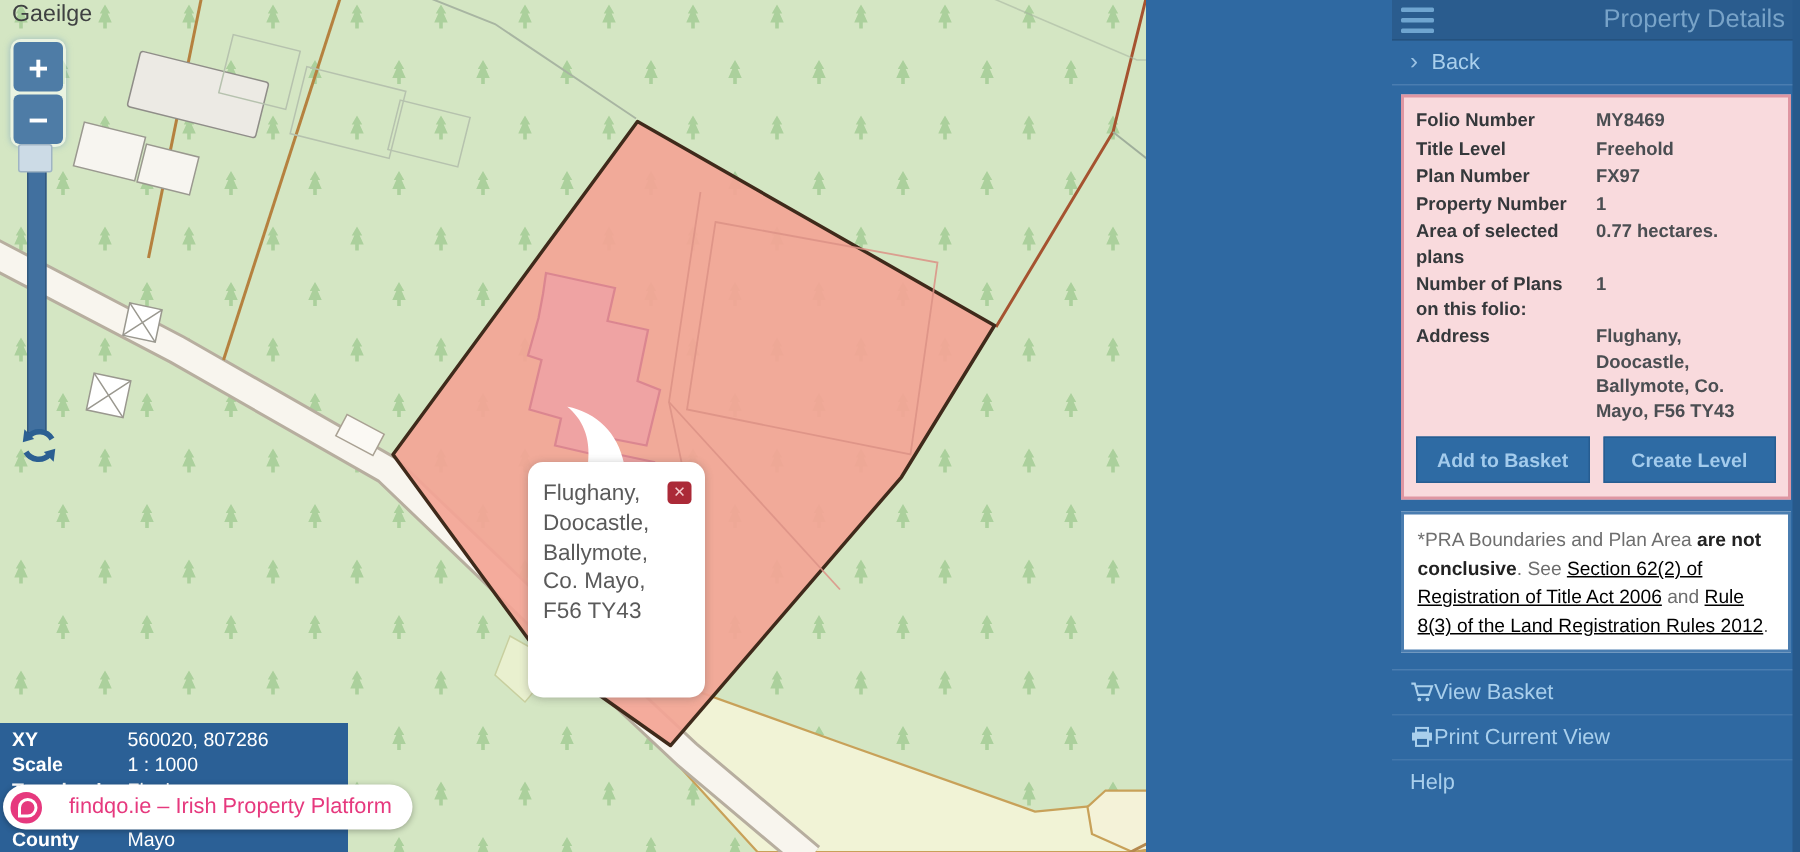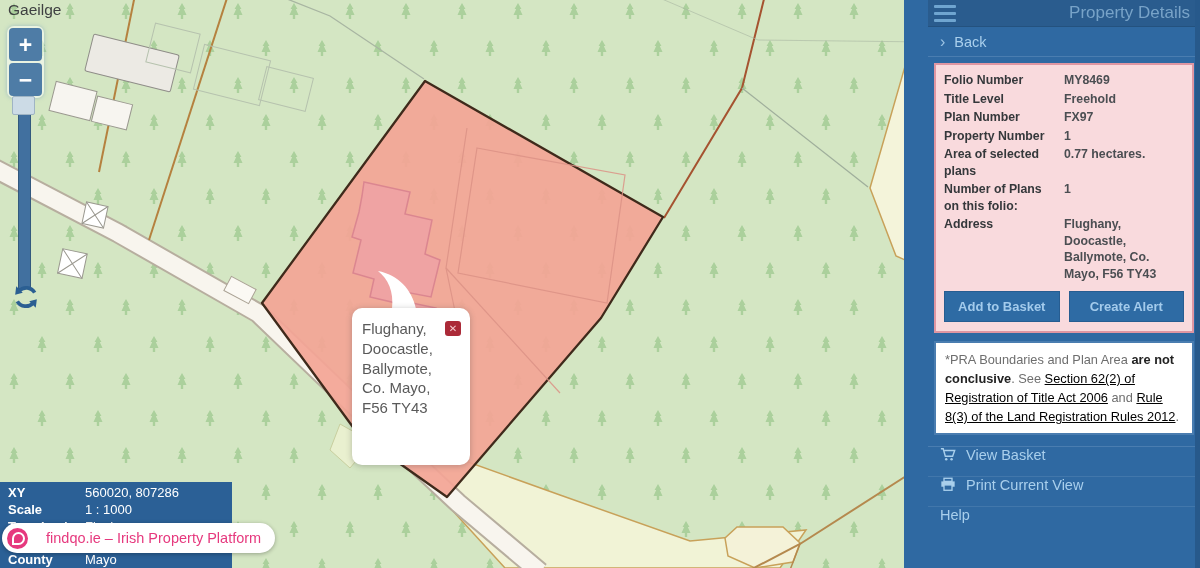--- a/index.html
+++ b/index.html
@@ -1,20 +1,20 @@
 <!DOCTYPE html>
 <html><head>
 <meta charset="utf-8">
 <style>
   * { margin:0; padding:0; box-sizing:border-box; }
   html,body { width:1200px; height:568px; overflow:hidden; }
   body { position:relative; font-family:"Liberation Sans", sans-serif; background:#2f69a2; }
 
   
-  .map-area { position:absolute; left:0; top:0; width:904px; height:568px; background:#d4e6c3; overflow:hidden; }
+  .map-area { position:absolute; left:0; top:0; width:764px; height:568px; background:#d4e6c3; overflow:hidden; }
   .map-area svg.mapcanvas { position:absolute; left:0; top:0; }
 
   .gaeilge { position:absolute; left:8px; top:1px; font-size:15.5px; color:#3f4142; text-decoration:none; cursor:pointer; }
 
   .zoombox { position:absolute; left:7px; top:26px; width:37px; background:rgba(255,255,255,.5); border-radius:7px; padding:2px; box-shadow:0 0 4px rgba(120,160,190,.6); }
   .zbtn { width:33px; height:33px; background:#4e7ca6; color:#fff; border:none; border-radius:4px; font-size:23px; font-weight:700; line-height:30px; text-align:center; display:block; margin-bottom:2px; cursor:pointer; font-family:"Liberation Sans",sans-serif; }
   .zbtn:last-child { margin-bottom:0; }
 
   .slider-track { position:absolute; left:18px; top:113px; width:13px; height:176px; background:#41709f; border:1px solid #33597e; }
   .slider-thumb { position:absolute; left:12px; top:96px; width:23px; height:19px; background:#ccdbe6; border:1px solid #9fb4c4; border-radius:2px; cursor:grab; }
@@ -53,21 +53,21 @@
   .dlabel { font-weight:700; color:#35383b; }
   .dvalue { color:#4b4e52;font-weight:bold; }
   .btnrow { display:flex; gap:9px; margin-top:9px; }
   .sbtn { flex:1; height:31px; background:#2e6ba4; border:1px solid #275d91; color:#a3cbec; font-size:13px; font-weight:700; cursor:pointer; font-family:"Liberation Sans",sans-serif; }
 
   .disclaimer { margin:8px 6px 11px 6px; background:#fff; border:2px solid #4a7db0; padding:7px 9px; font-size:12.8px; line-height:19px; color:#6e6e6e; }
   .disc-bold { font-weight:700; color:#222; }
   .disc-link { color:#000000; text-decoration:underline; cursor:pointer; }
 
   .menu { border-top:1px solid #4a7db0; }
-  .mitem { height:30px; display:flex; align-items:flex-start; gap:10px; padding:0 12px; color:#a9cfec; font-size:14.5px; border-bottom:1px solid #4277ab; cursor:pointer; }
+  .mitem { height:30px; display:flex; align-items:center; padding:0 12px; color:#a9cfec; font-size:14.5px; border-bottom:1px solid #4277ab; cursor:pointer; }
   .mitem.noicon { border-bottom:none; }
   .mitem svg { flex:0 0 auto; }
 
   .scroll-strip { position:absolute; right:0; top:0; width:5px; height:568px; background:#27598b; cursor:pointer; }
 </style>
 </head>
 <body>
 
 <div class="map-area">
 
@@ -232,21 +232,21 @@
     <div class="drow">
       <span class="dlabel">Number of Plans on this folio:</span>
       <span class="dvalue">1</span>
     </div>
     <div class="drow">
       <span class="dlabel">Address</span>
       <span class="dvalue">Flughany, Doocastle, Ballymote, Co. Mayo, F56 TY43</span>
     </div>
     <div class="btnrow">
       <button class="sbtn">Add to Basket</button>
-      <button class="sbtn">Create Alert</button>
+      <button class="sbtn">Create Level</button>
     </div>
   </div>
 
   <div class="disclaimer">
     <span>*PRA Boundaries and Plan Area </span><span class="disc-bold">are not conclusive</span><span>. See </span><span class="disc-link">Section 62(2) of Registration of Title Act 2006</span><span> and </span><span class="disc-link">Rule 8(3) of the Land Registration Rules 2012</span><span>.</span>
   </div>
 
   <div class="menu">
     <div class="mitem">
       <svg width="16" height="15" viewBox="0 0 18 16" fill="none" stroke="#a9cfec" stroke-width="1.6">

